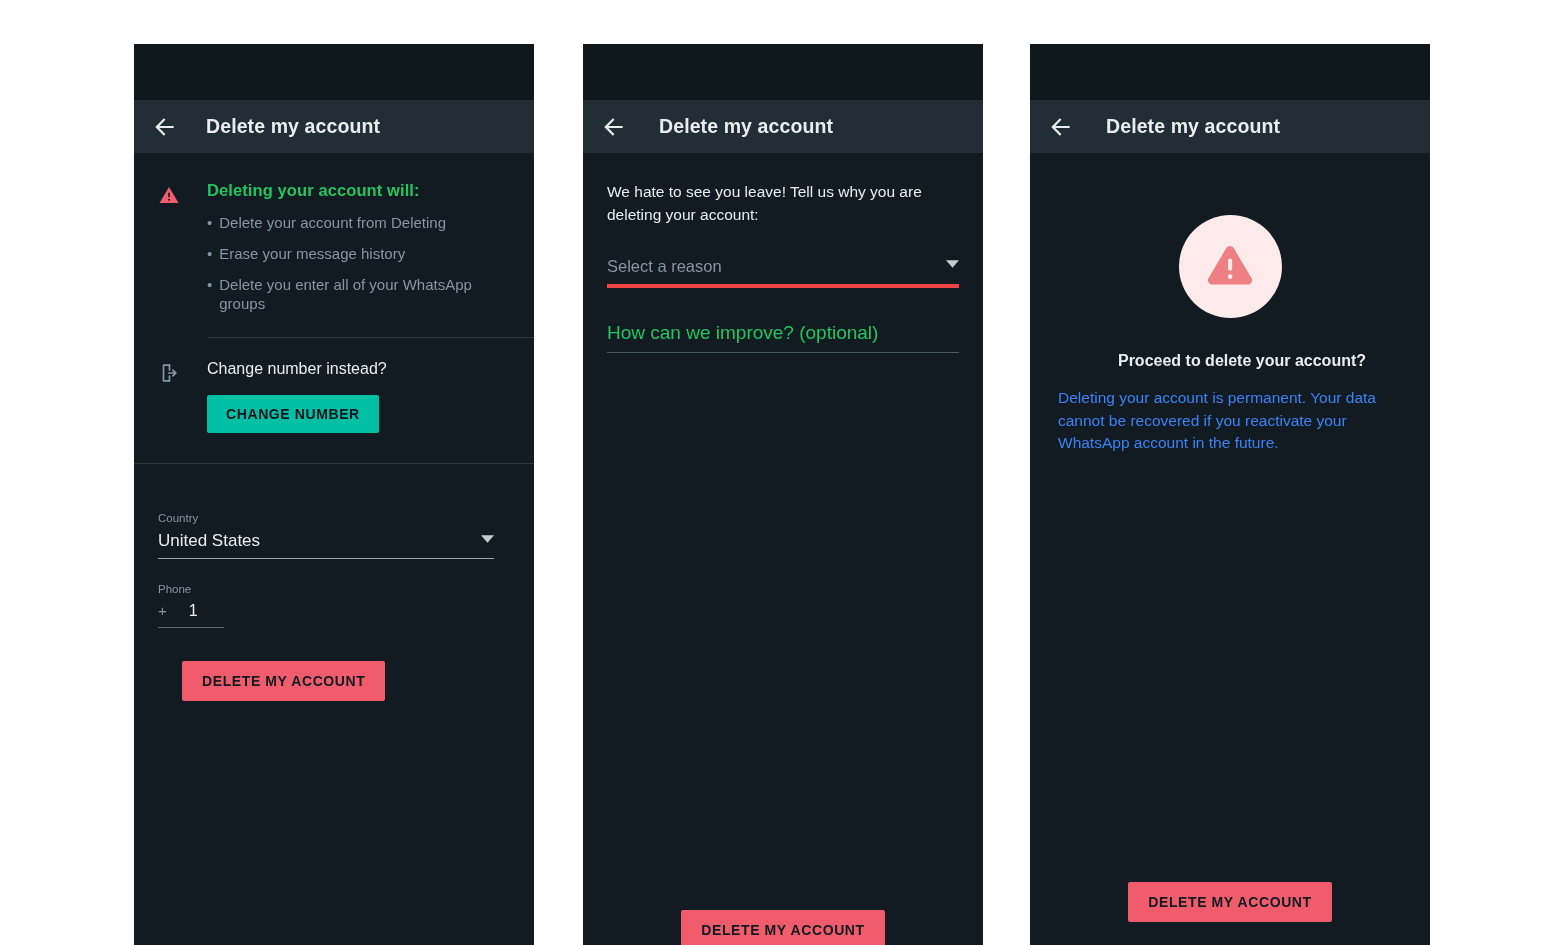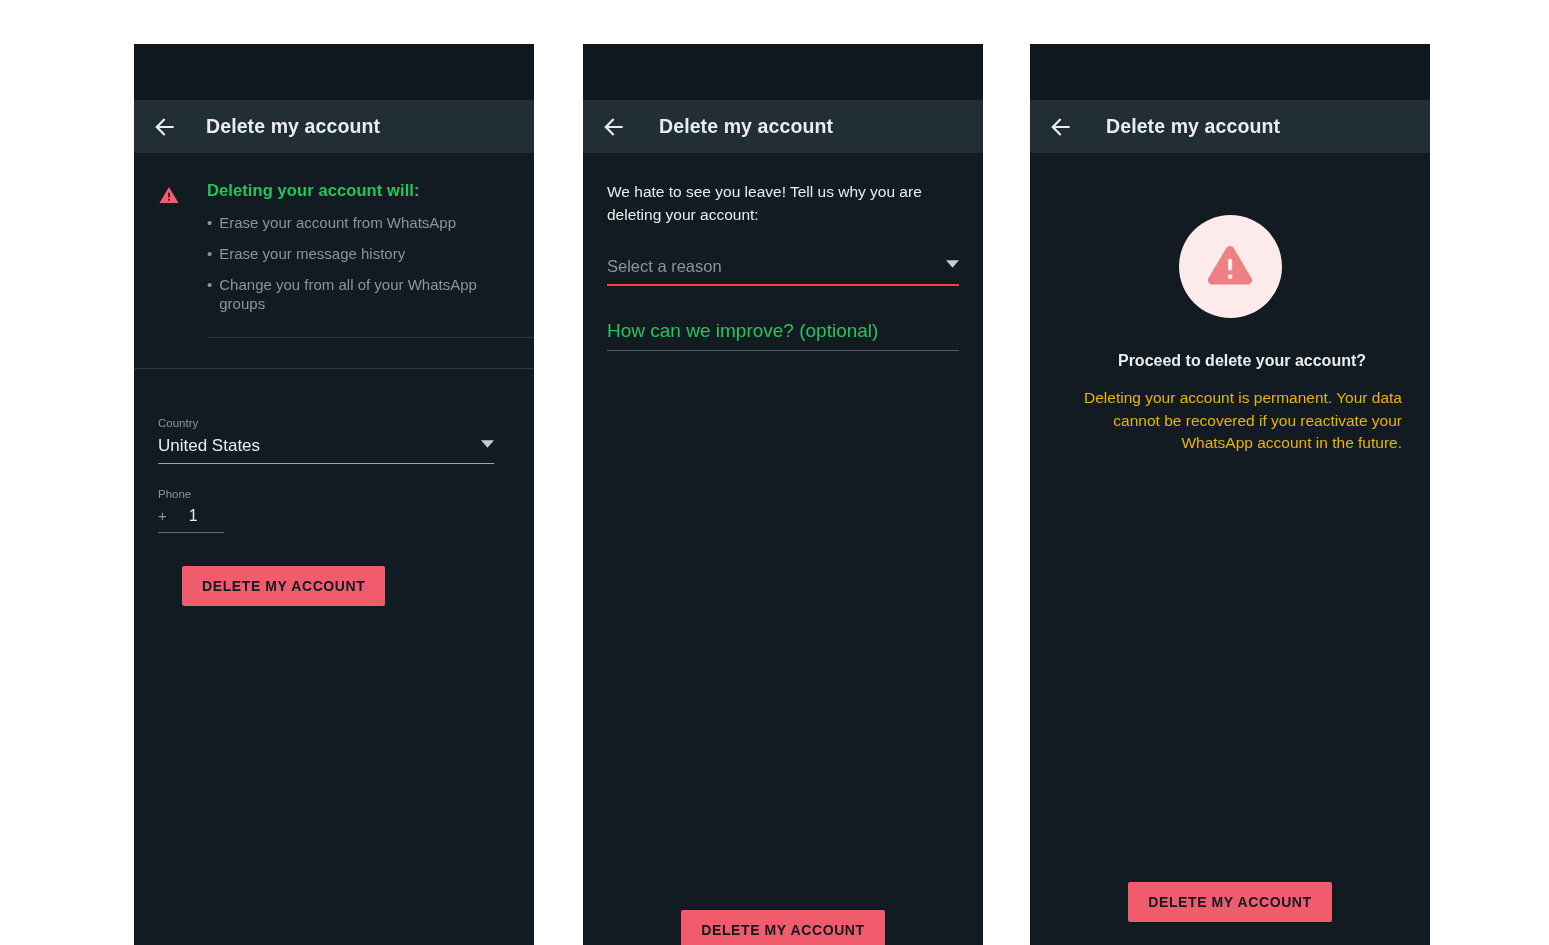--- a/index.html
+++ b/index.html
@@ -215,21 +215,21 @@
   .s2-intro {
     color: #e9edef;
     font-size: 15.5px;
     line-height: 1.48;
   }
   .s2-select {
     margin-top: 27px;
     display: flex;
     align-items: flex-end;
     justify-content: space-between;
-    border-bottom: 2px solid #ef4444;
+    border-bottom: 4px solid #ef4444;
     padding-bottom: 8px;
     cursor: pointer;
   }
   .s2-select-text { color: #8696a0; font-size: 16.5px; }
   .s2-input {
     margin-top: 34px;
     border-bottom: 1px solid #4a5a63;
     padding-bottom: 8px;
     cursor: text;
   }
@@ -262,24 +262,24 @@
   .s3-heading {
     margin-top: 34px;
     color: #e9edef;
     font-size: 16px;
     font-weight: bold;
     text-align: center;
     margin-left: 24px;
   }
   .s3-para {
     margin-top: 17px;
-    color: #eab308;
+    color: #3b82f6;
     font-size: 15.5px;
     line-height: 1.46;
-    text-align: right;
+    text-align: left;
   }
   .s3-footer {
     margin-top: auto;
     padding-bottom: 28px;
   }
 </style>
 </head>
 <body>
 
 <div class="screen" id="screen-1">
@@ -302,36 +302,49 @@
             <path d="M12 3.2 1.6 20.8h20.8L12 3.2z" fill="#f15c6d"></path>
             <rect x="11.1" y="9.4" width="1.8" height="5.2" rx=".9" fill="#111b21"></rect>
             <circle cx="12" cy="17.2" r="1.05" fill="#111b21"></circle>
           </svg>
       </span>
       <div class="warn-body">
         <div class="warn-title">Deleting your account will:</div>
         <div class="warn-list">
           <div class="warn-item">
             <span class="bullet">•</span>
-            <span>Erase your account from WhatsApp</span>
+            <span>Delete your account from Deleting</span>
           </div>
           <div class="warn-item">
             <span class="bullet">•</span>
             <span>Erase your message history</span>
           </div>
           <div class="warn-item">
             <span class="bullet">•</span>
-            <span>Change you from all of your WhatsApp groups</span>
+            <span>Delete you enter all of your WhatsApp groups</span>
           </div>
         </div>
       </div>
     </div>
 
     <div class="divider-inset"></div>
 
+    <div class="change-block">
+      <span class="phone-out-icon">
+        <svg width="22" height="22" viewBox="0 0 24 24">
+          <path d="M6 3.5h6.5M6 20.5h6.5M6 3.5v17" stroke="#8696a0" stroke-width="1.9" fill="none" stroke-linecap="round"></path>
+          <path d="M12.5 3.5v5.2M12.5 20.5v-5.2" stroke="#8696a0" stroke-width="1.9" fill="none" stroke-linecap="round"></path>
+          <path d="M11.5 12h7.2M16.2 8.9 19.4 12l-3.2 3.1" stroke="#8696a0" stroke-width="1.9" fill="none" stroke-linecap="round" stroke-linejoin="round"></path>
+        </svg>
+      </span>
+      <div class="change-body">
+        <div class="change-label">Change number instead?</div>
+        <button class="btn-change">CHANGE NUMBER</button>
+      </div>
+    </div>
 
     <div class="spacer-before-div2"></div>
     <div class="divider-full"></div>
 
     <div class="form-block">
 
       <div class="field-label">Country</div>
       <div class="field-row">
         <span class="field-value">United States</span>
         <span class="caret-down">

